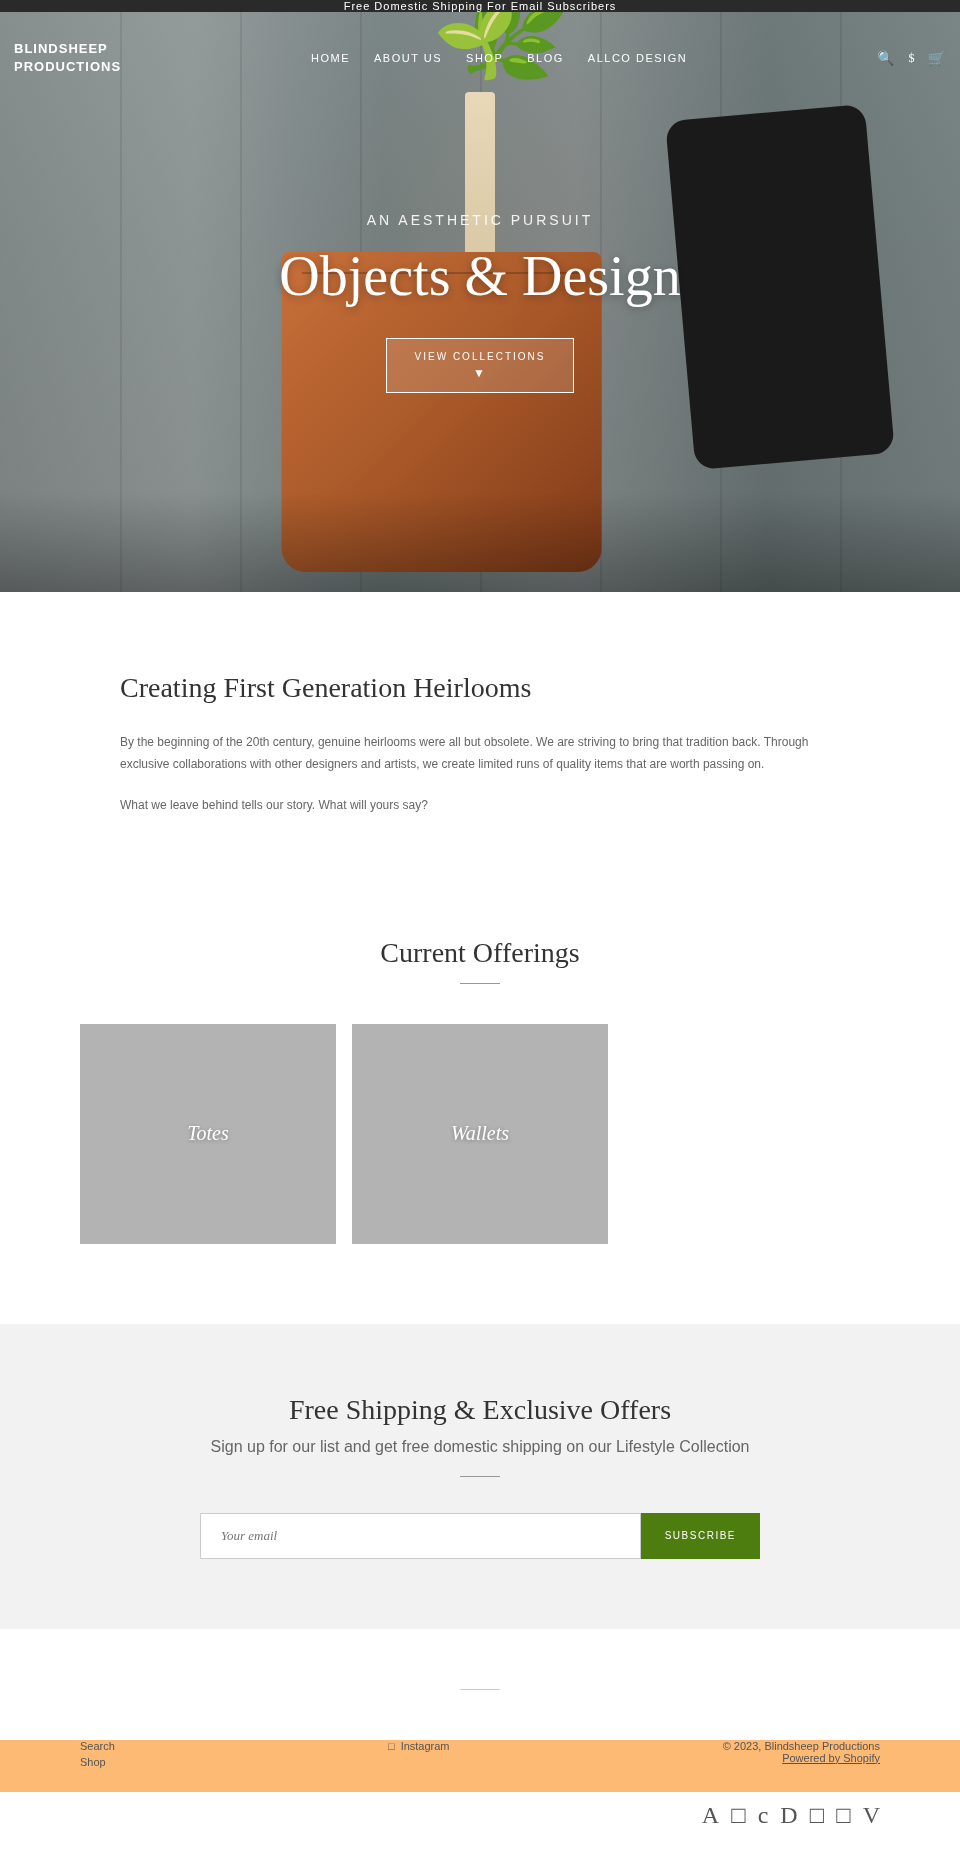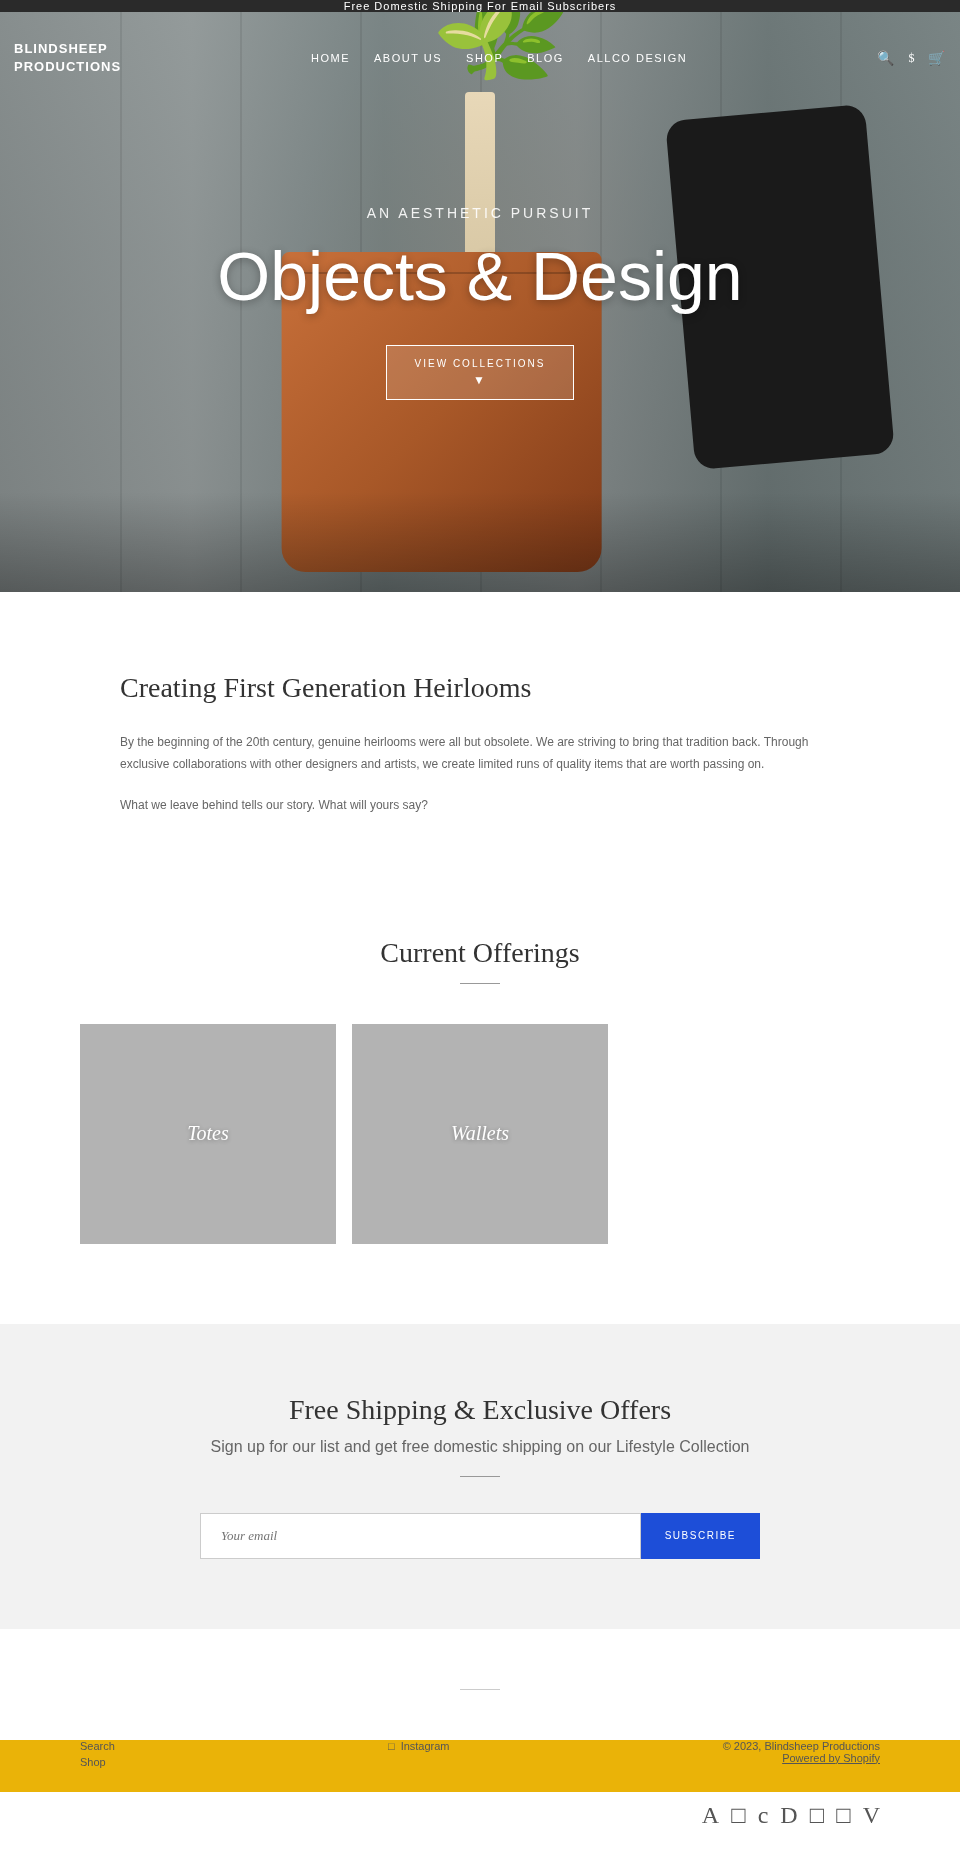--- a/index.html
+++ b/index.html
@@ -83,23 +83,23 @@
     }
     .hero-subtitle {
       font-size: 14px;
       letter-spacing: 3px;
       font-family: 'Arial', sans-serif;
       text-transform: uppercase;
       margin-bottom: 16px;
       color: rgba(255,255,255,0.9);
     }
     .hero-title {
-      font-size: 68px;
+      font-size: 56px;
       font-weight: 300;
-      font-family: Liberation Sans, sans-serif;
+      font-family: Liberation Serif, serif;
       margin-bottom: 30px;
       text-shadow: 0 2px 8px rgba(0,0,0,0.3);
       text-align: center;
     }
     .hero-btn {
       display: inline-flex;
       flex-direction: column;
       align-items: center;
       gap: 4px;
       border: 1.5px solid #fff;
@@ -218,21 +218,21 @@
       padding: 14px 20px;
       border: 1px solid #ccc;
       background: #fff;
       font-size: 13px;
       font-style: italic;
       font-family: 'Georgia', serif;
       color: #999;
       outline: none;
     }
     .newsletter-btn {
-      background: #1d4ed8;
+      background: #4d7c0f;
       color: #fff;
       border: none;
       padding: 14px 24px;
       font-size: 10px;
       letter-spacing: 1.5px;
       font-family: 'Arial', sans-serif;
       text-transform: uppercase;
       cursor: pointer;
     }
 
@@ -248,21 +248,21 @@
       background: #ccc;
       margin: 0 auto 30px;
     }
 
     
     .footer-links {
       display: flex;
       justify-content: space-between;
       align-items: flex-start;
       padding: 0 80px 20px;
-      background: #eab308;
+      background: #fdba74;
       gap: 41px;
     }
     .footer-left, .footer-center, .footer-right {
       font-size: 11px;
       font-family: 'Arial', sans-serif;
       color: #555;
     }
     .footer-left a, .footer-center a {
       display: block;
       color: #555;

